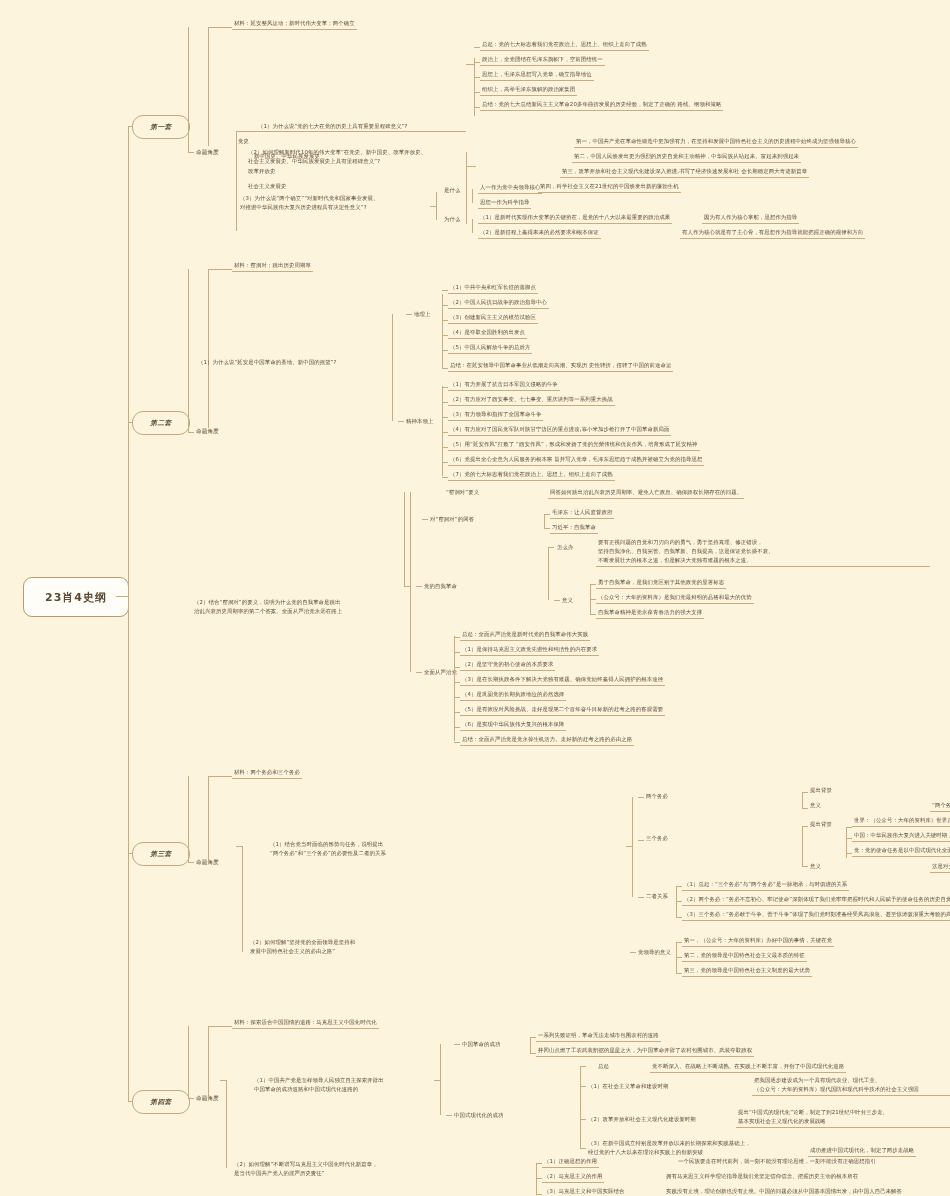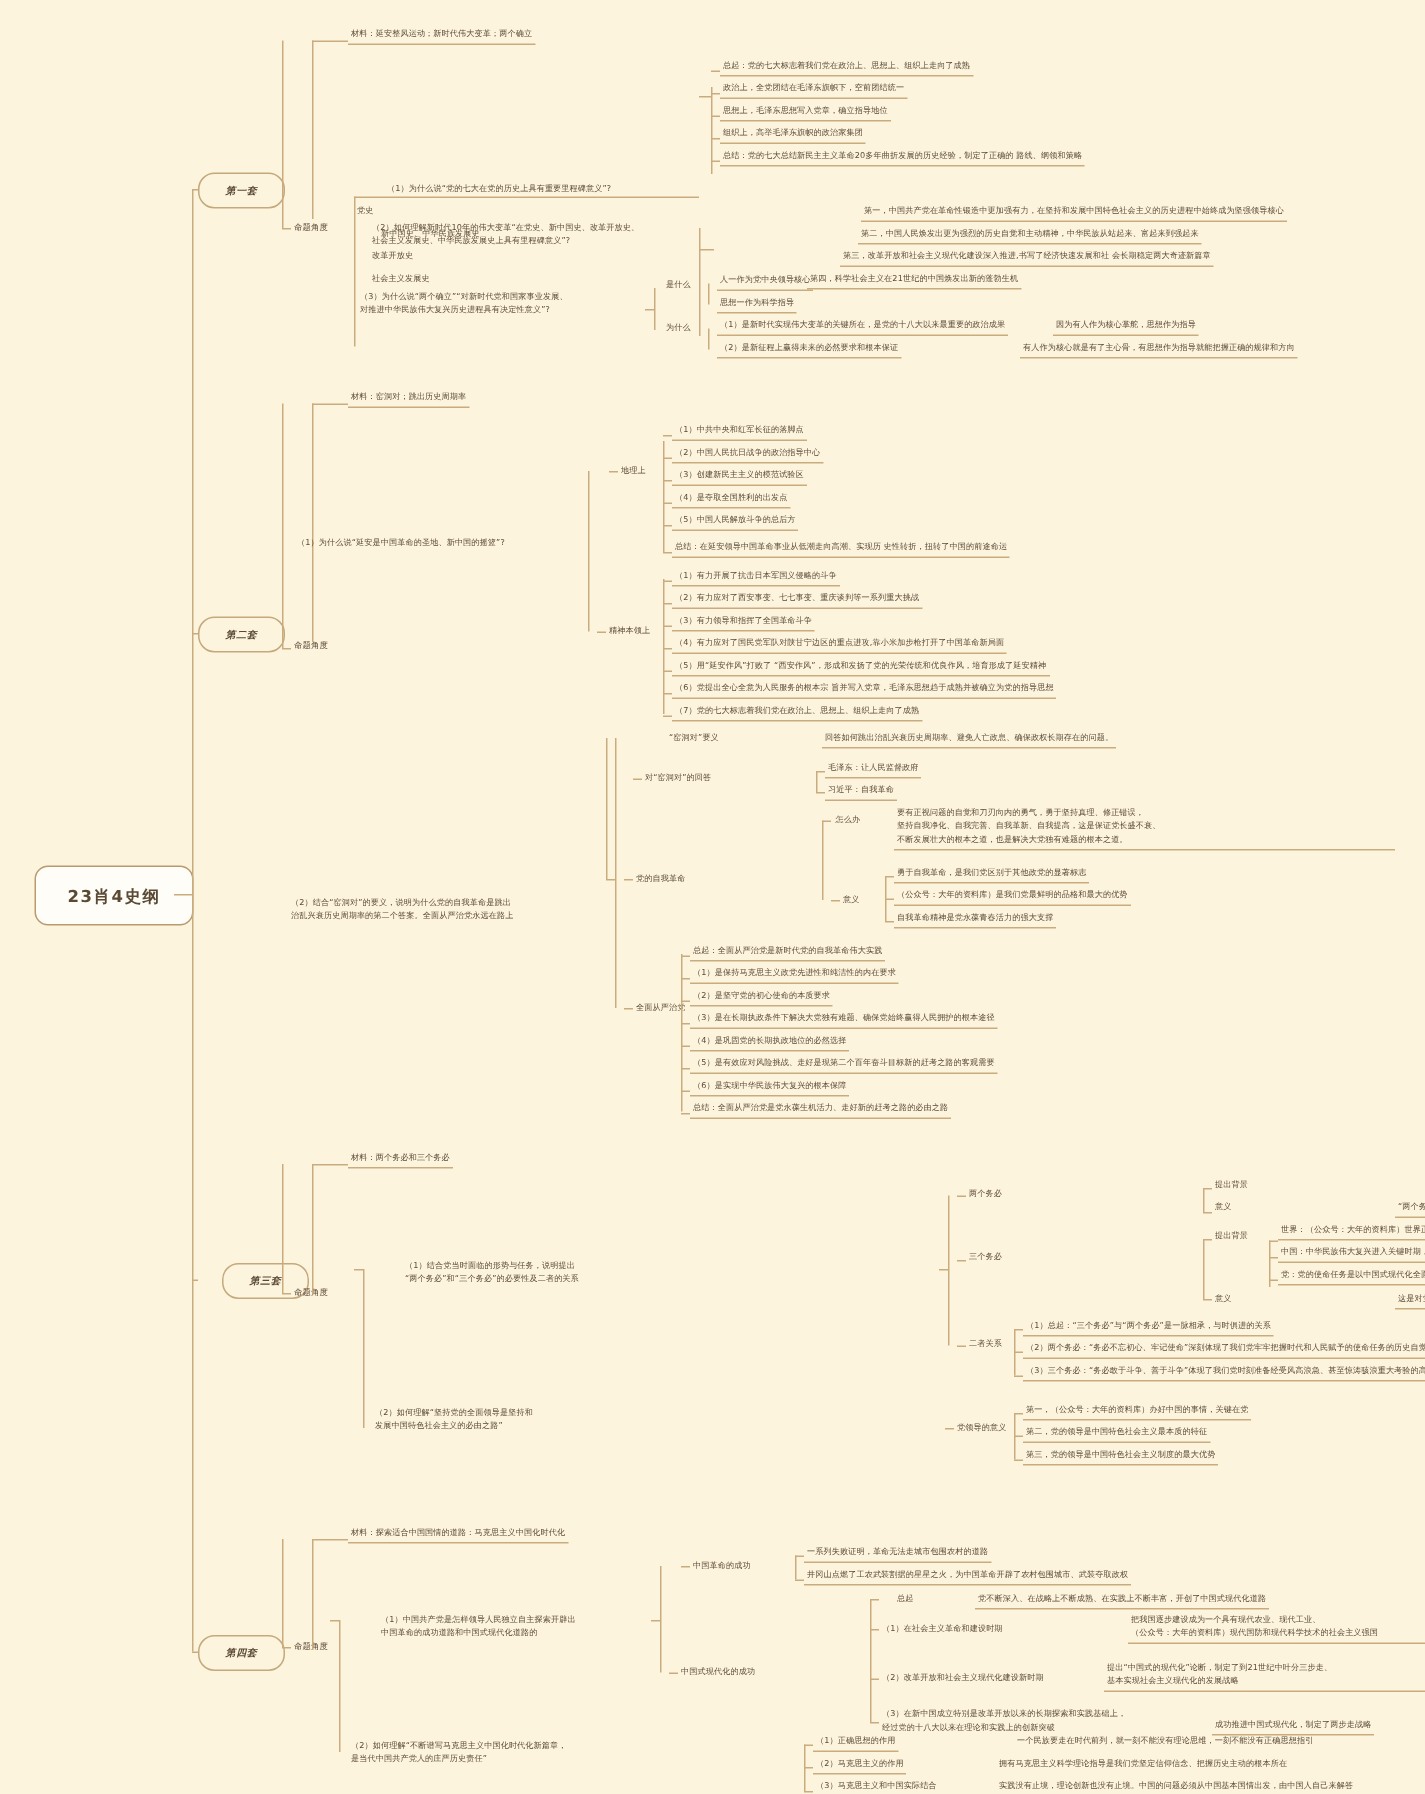--- a/index.html
+++ b/index.html
@@ -60,21 +60,21 @@
   .lnh{height:.7px;}
   .lnv{width:.7px;}
 </style>
 </head>
 <body>
 
 <div id="canvas">
     <div class="root">23肖4史纲</div>
     <div class="pill" style="left: 132px; top: 115px;">第一套</div>
     <div class="pill" style="left: 132px; top: 411px;">第二套</div>
-    <div class="pill" style="left: 148px; top: 842px;">第三套</div>
+    <div class="pill" style="left: 132px; top: 842px;">第三套</div>
     <div class="pill" style="left: 132px; top: 1090px;">第四套</div>
     <div class="ln lnh" style="left: 116px; top: 596px; width: 12px;"></div>
     <div class="ln lnv" style="left: 128px; top: 126px; height: 975px;"></div>
     <div class="ln lnh" style="left: 128px; top: 126px; width: 4px;"></div>
     <div class="ln lnh" style="left: 128px; top: 422px; width: 4px;"></div>
     <div class="ln lnh" style="left: 128px; top: 853px; width: 4px;"></div>
     <div class="ln lnh" style="left: 128px; top: 1101px; width: 4px;"></div>
     <div class="node ul" style="left: 232px; top: 19px;">材料：延安整风运动；新时代伟大变革；两个确立</div>
     <div class="ln lnh" style="left: 208px; top: 27px; width: 24px;"></div>
     <div class="ln lnv" style="left: 208px; top: 27px; height: 119px;"></div>

